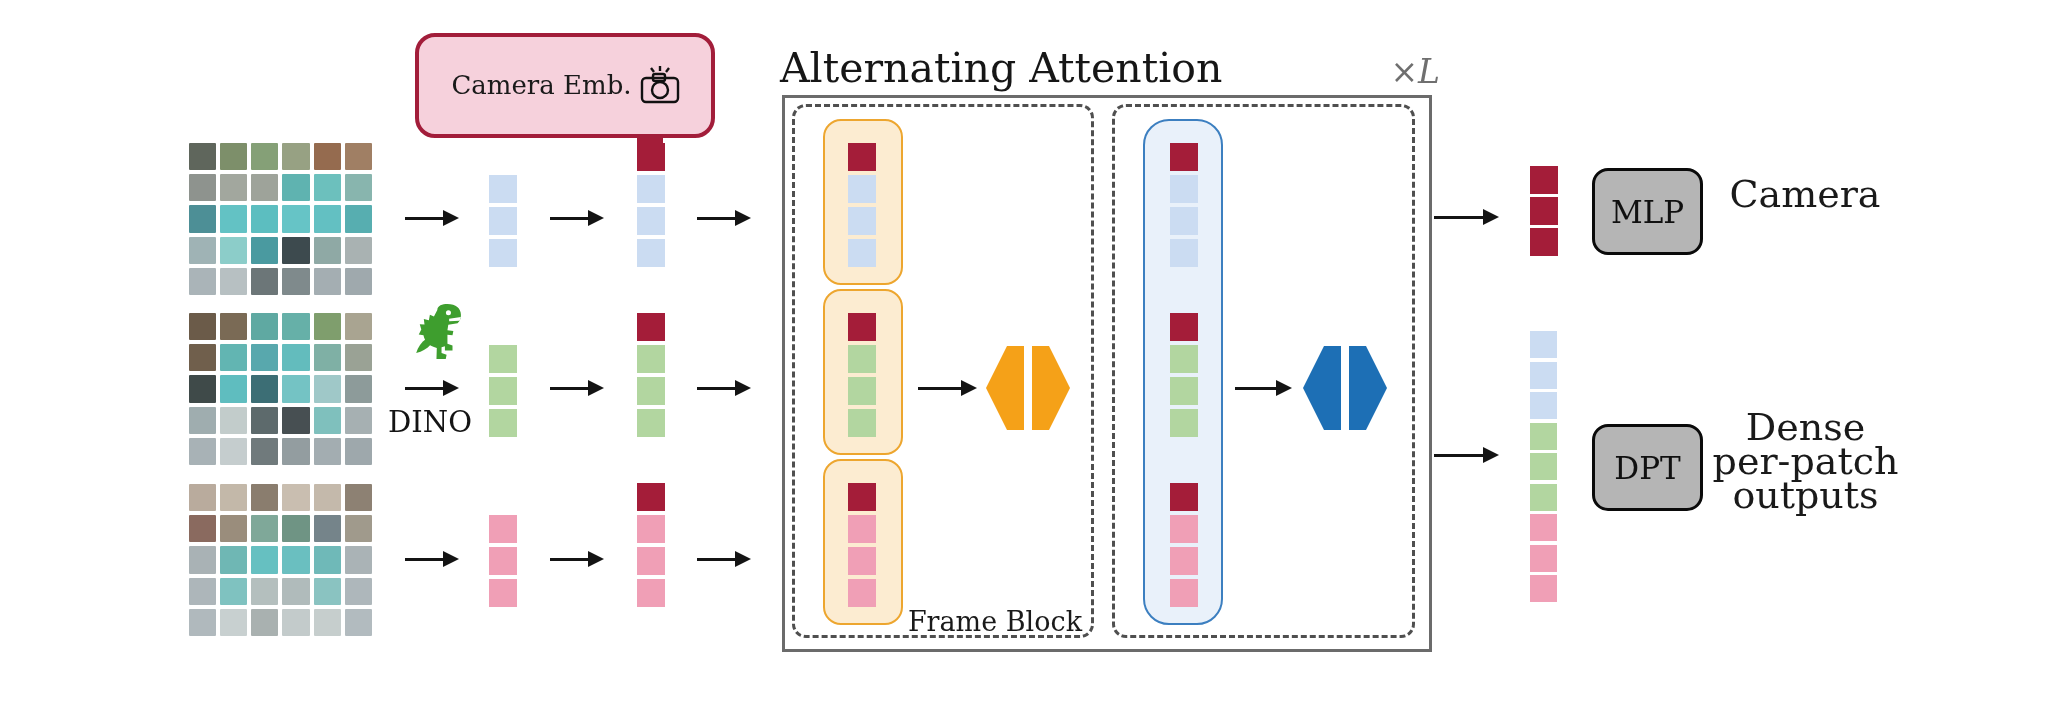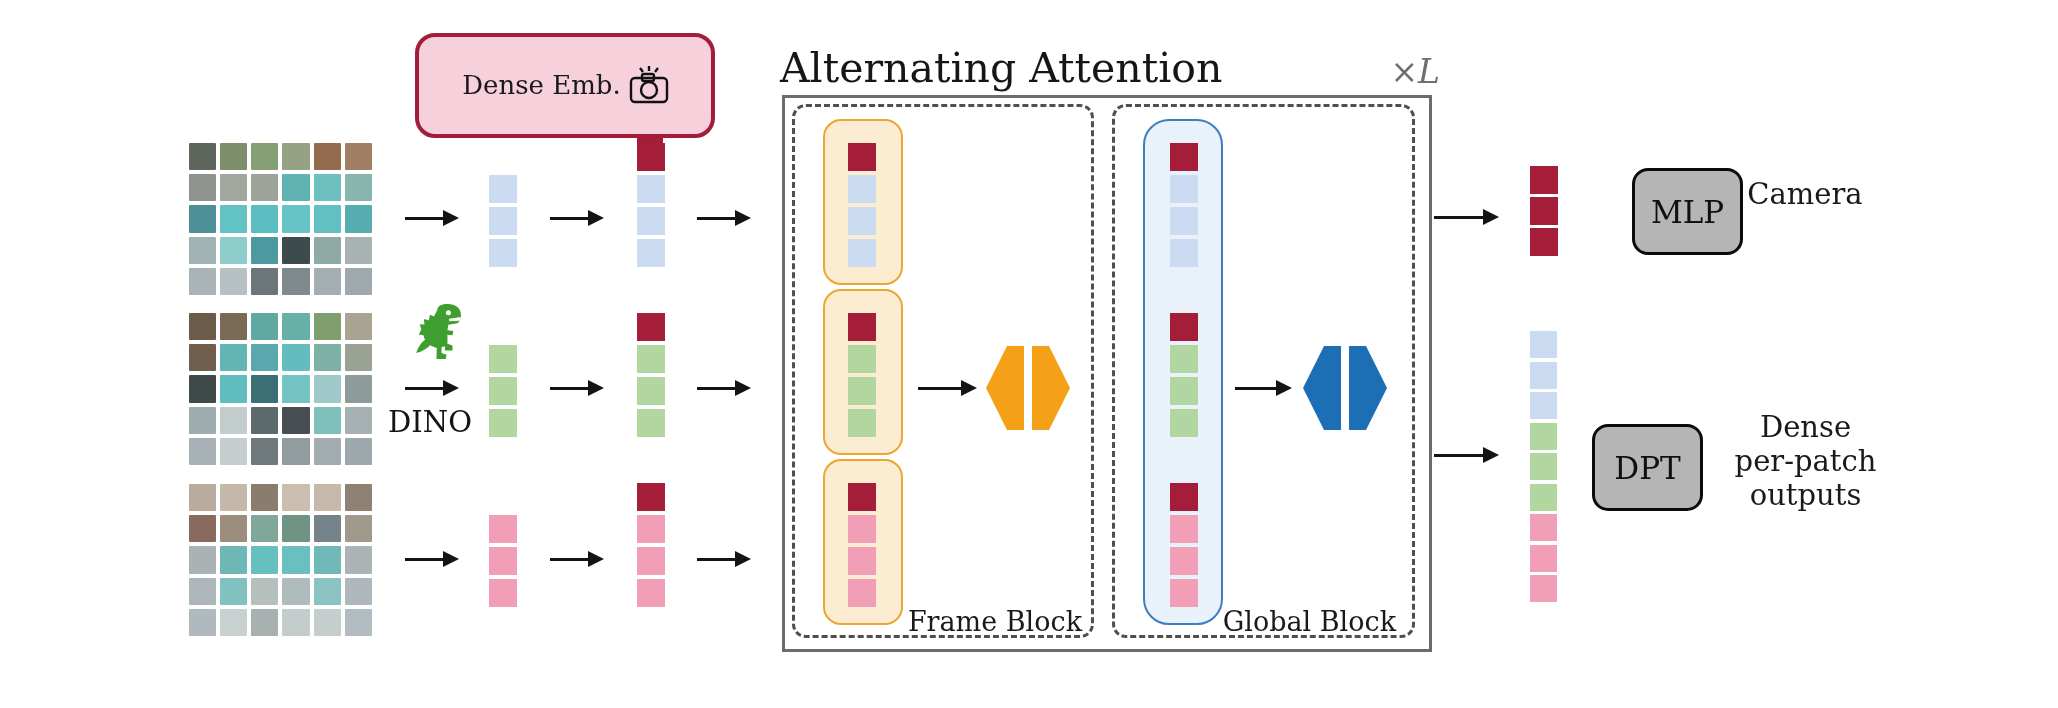--- a/index.html
+++ b/index.html
@@ -45,21 +45,21 @@
   .fig-title{position:absolute;left:780px;top:44px;font-size:41px;color:#161616;}
   .repeat-lbl{position:absolute;left:1330px;top:52px;width:110px;text-align:right;
               font-size:33px;color:#6f6f6f;}
   .repeat-lbl .it{font-style:italic;}
   .block-lbl{position:absolute;top:606px;width:202px;text-align:right;font-size:27px;color:#1a1a1a;}
 
   
   .head-box{position:absolute;left:1592px;width:111px;height:87px;box-sizing:border-box;
             background:var(--head-box-fill,#b5b5b5);border:3.5px solid #0a0a0a;border-radius:16px;
             display:flex;align-items:center;justify-content:center;font-size:31px;color:#101010;}
-  .out-label{position:absolute;text-align:center;font-size:29px;color:#1a1a1a;}
+  .out-label{position:absolute;text-align:center;font-size:38px;color:#1a1a1a;}
 
   .dino-wrap{position:absolute;left:412px;top:302px;width:54px;height:70px;}
   .dino-label{position:absolute;left:378px;top:405px;width:104px;text-align:center;font-size:29px;color:#141414;}
 
   svg{display:block;}
 </style>
 </head>
 <body>
 
 <div class="fig">
@@ -168,21 +168,21 @@
         <path d="M8.5 21 C5.5 23 3.5 26 2.5 29.5 C6 28.6 9 27 11 24.6 Z"></path>
       </g>
       <circle cx="21.6" cy="5.6" r="1.5" fill="#ffffff"></circle>
       <path d="M22 9.2 L29 8.2 L28.2 10.4 L22 10.6 Z" fill="#ffffff"></path>
     </svg>
   </div>
   <div class="dino-label">DINO</div>
 
   <div class="reg-box">
     <div class="reg-row">
-      <span>Dense Emb.</span>
+      <span>Camera Emb.</span>
       <span>
         <svg width="42" height="40" viewBox="0 0 42 40" fill="none" stroke="#111111" stroke-width="2.4">
           <path d="M21 1 v5"></path>
             <path d="M12 3 l3 4"></path>
             <path d="M30 3 l-3 4"></path>
           <rect x="14" y="9" width="12" height="7" rx="2"></rect>
           <rect x="3" y="13" width="36" height="24" rx="4"></rect>
           <circle cx="21" cy="25" r="8"></circle>
         </svg>
       </span>
@@ -205,21 +205,20 @@
   <svg style="position:absolute;left:986px;top:344px;" width="84" height="88" viewBox="0 0 84 88">
     <polygon points="0,44 21,2 38,2 38,86 21,86" fill="#f5a118"></polygon>
     <polygon points="46,2 63,2 84,44 63,86 46,86" fill="#f5a118"></polygon>
   </svg>
   <svg style="position:absolute;left:1303px;top:344px;" width="84" height="88" viewBox="0 0 84 88">
     <polygon points="0,44 21,2 38,2 38,86 21,86" fill="#1d6fb5"></polygon>
     <polygon points="46,2 63,2 84,44 63,86 46,86" fill="#1d6fb5"></polygon>
   </svg>
 
   <div class="block-lbl" style="left:880px;">Frame Block</div>
-  <div class="block-lbl" style="left:1194px;">Global Block</div>
 
   <div id="token-layer">
       <div class="tok" style="left: 489px; top: 175px; width: 28px; height: 28px; background: rgb(203, 220, 242);"></div>
       <div class="tok" style="left: 489px; top: 207px; width: 28px; height: 28px; background: rgb(203, 220, 242);"></div>
       <div class="tok" style="left: 489px; top: 239px; width: 28px; height: 28px; background: rgb(203, 220, 242);"></div>
       <div class="tok" style="left: 489px; top: 345px; width: 28px; height: 28px; background: rgb(178, 214, 160);"></div>
       <div class="tok" style="left: 489px; top: 377px; width: 28px; height: 28px; background: rgb(178, 214, 160);"></div>
       <div class="tok" style="left: 489px; top: 409px; width: 28px; height: 28px; background: rgb(178, 214, 160);"></div>
       <div class="tok" style="left: 489px; top: 515px; width: 28px; height: 28px; background: rgb(240, 159, 182);"></div>
       <div class="tok" style="left: 489px; top: 547px; width: 28px; height: 28px; background: rgb(240, 159, 182);"></div>
@@ -281,21 +280,21 @@
   <div class="arr" style="left:550px;top:386.5px;width:39px;"></div>
   <div class="arr" style="left:697px;top:386.5px;width:39px;"></div>
   <div class="arr" style="left:405px;top:557.5px;width:39px;"></div>
   <div class="arr" style="left:550px;top:557.5px;width:39px;"></div>
   <div class="arr" style="left:697px;top:557.5px;width:39px;"></div>
   <div class="arr" style="left:918px;top:386.5px;width:44px;"></div>
   <div class="arr" style="left:1235px;top:386.5px;width:42px;"></div>
   <div class="arr" style="left:1434px;top:215.5px;width:50px;"></div>
   <div class="arr" style="left:1434px;top:453.5px;width:50px;"></div>
 
-  <div class="head-box" style="top:168px;margin-left:40px;">
+  <div class="head-box" style="top:168px;">
       <span>MLP</span>
     </div>
   <div class="head-box" style="top:424px;">
       <span>DPT</span>
     </div>
 
   <div class="out-label" style="left:1720px;top:176px;width:170px;line-height:36px;">
     <div>Camera</div>
   </div>
   <div class="out-label" style="left:1708px;top:410px;width:195px;line-height:34px;">

